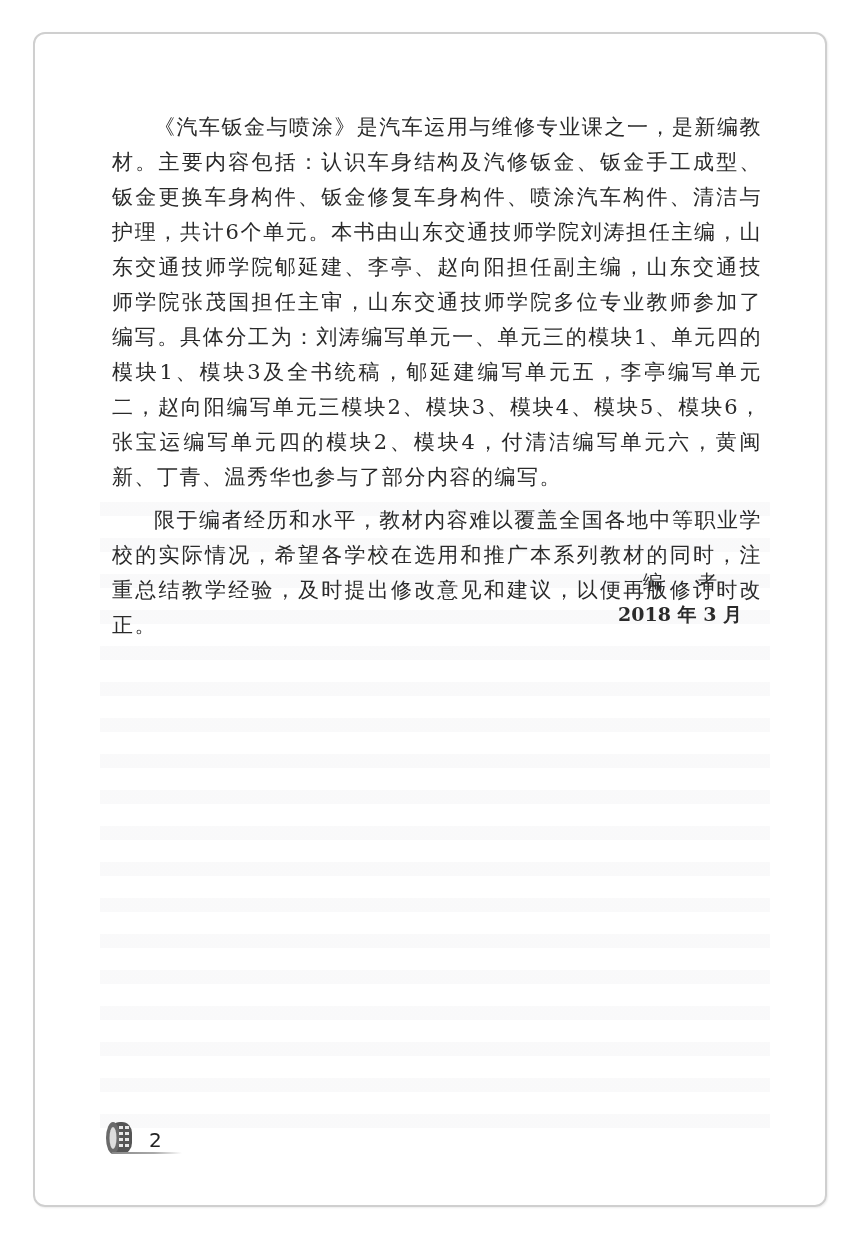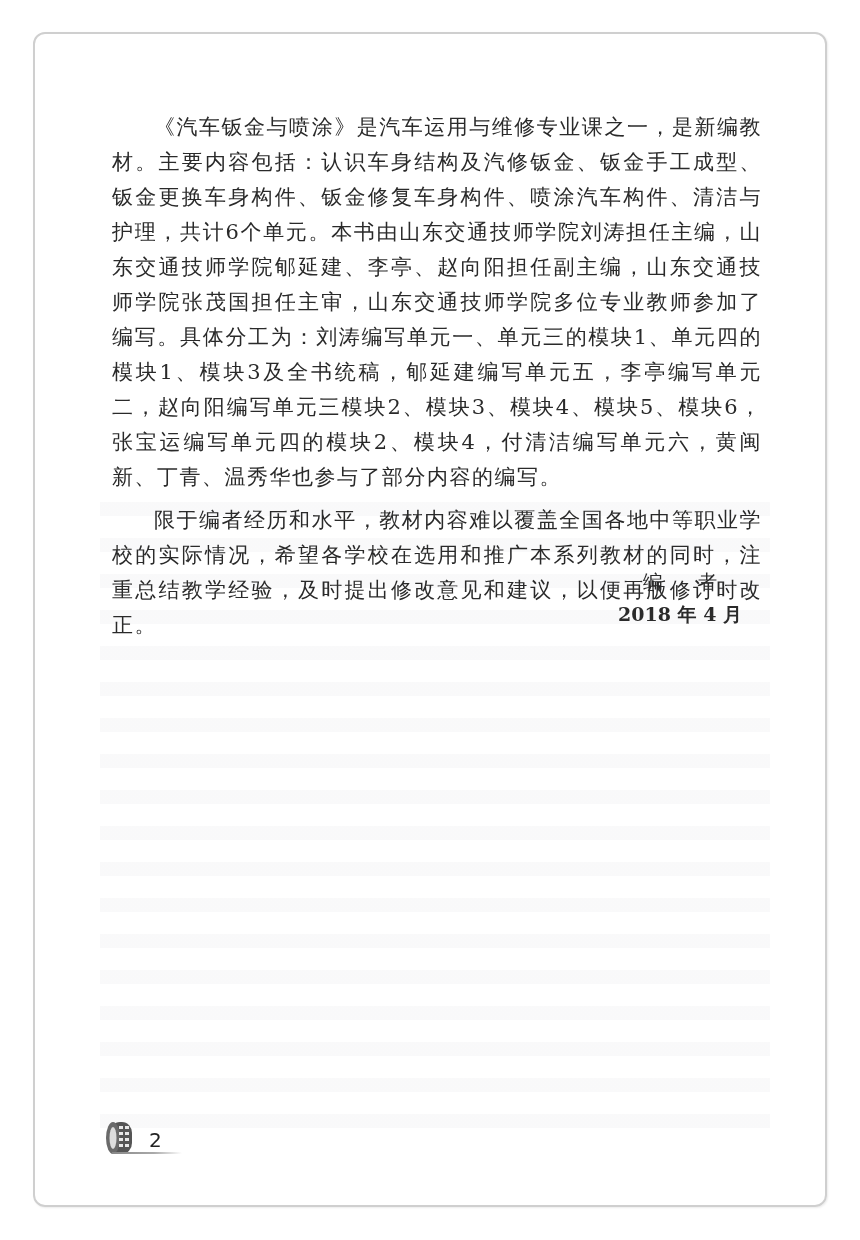--- a/index.html
+++ b/index.html
@@ -75,21 +75,21 @@
 <div class="page-frame"></div>
 <div class="bleed"></div>
 
 <div class="body-text">
   <p class="p1">《汽车钣金与喷涂》是汽车运用与维修专业课之一，是新编教材。主要内容包括：认识车身结构及汽修钣金、钣金手工成型、钣金更换车身构件、钣金修复车身构件、喷涂汽车构件、清洁与护理，共计6个单元。本书由山东交通技师学院刘涛担任主编，山东交通技师学院郇延建、李亭、赵向阳担任副主编，山东交通技师学院张茂国担任主审，山东交通技师学院多位专业教师参加了编写。具体分工为：刘涛编写单元一、单元三的模块1、单元四的模块1、模块3及全书统稿，郇延建编写单元五，李亭编写单元二，赵向阳编写单元三模块2、模块3、模块4、模块5、模块6，张宝运编写单元四的模块2、模块4，付清洁编写单元六，黄闽新、丁青、温秀华也参与了部分内容的编写。</p>
   <p class="p2">限于编者经历和水平，教材内容难以覆盖全国各地中等职业学校的实际情况，希望各学校在选用和推广本系列教材的同时，注重总结教学经验，及时提出修改意见和建议，以便再版修订时改正。</p>
 </div>
 
 <div class="signature">
   <div class="editor">编 者</div>
-  <div class="date">2018 年 4 月</div>
+  <div class="date">2018 年 3 月</div>
 </div>
 
 <div class="footer">
   <span>
     <svg class="tire-icon" viewBox="0 0 30 36">
       <rect x="6" y="2" width="22" height="32" rx="10" ry="11" fill="#555"></rect>
       <ellipse cx="9" cy="18" rx="7" ry="16" fill="#6a6a6a"></ellipse>
       <ellipse cx="9" cy="18" rx="3.5" ry="11" fill="#ddd"></ellipse>
       <g fill="#e8e8e8">
         <rect x="15" y="6" width="4" height="3"></rect>

